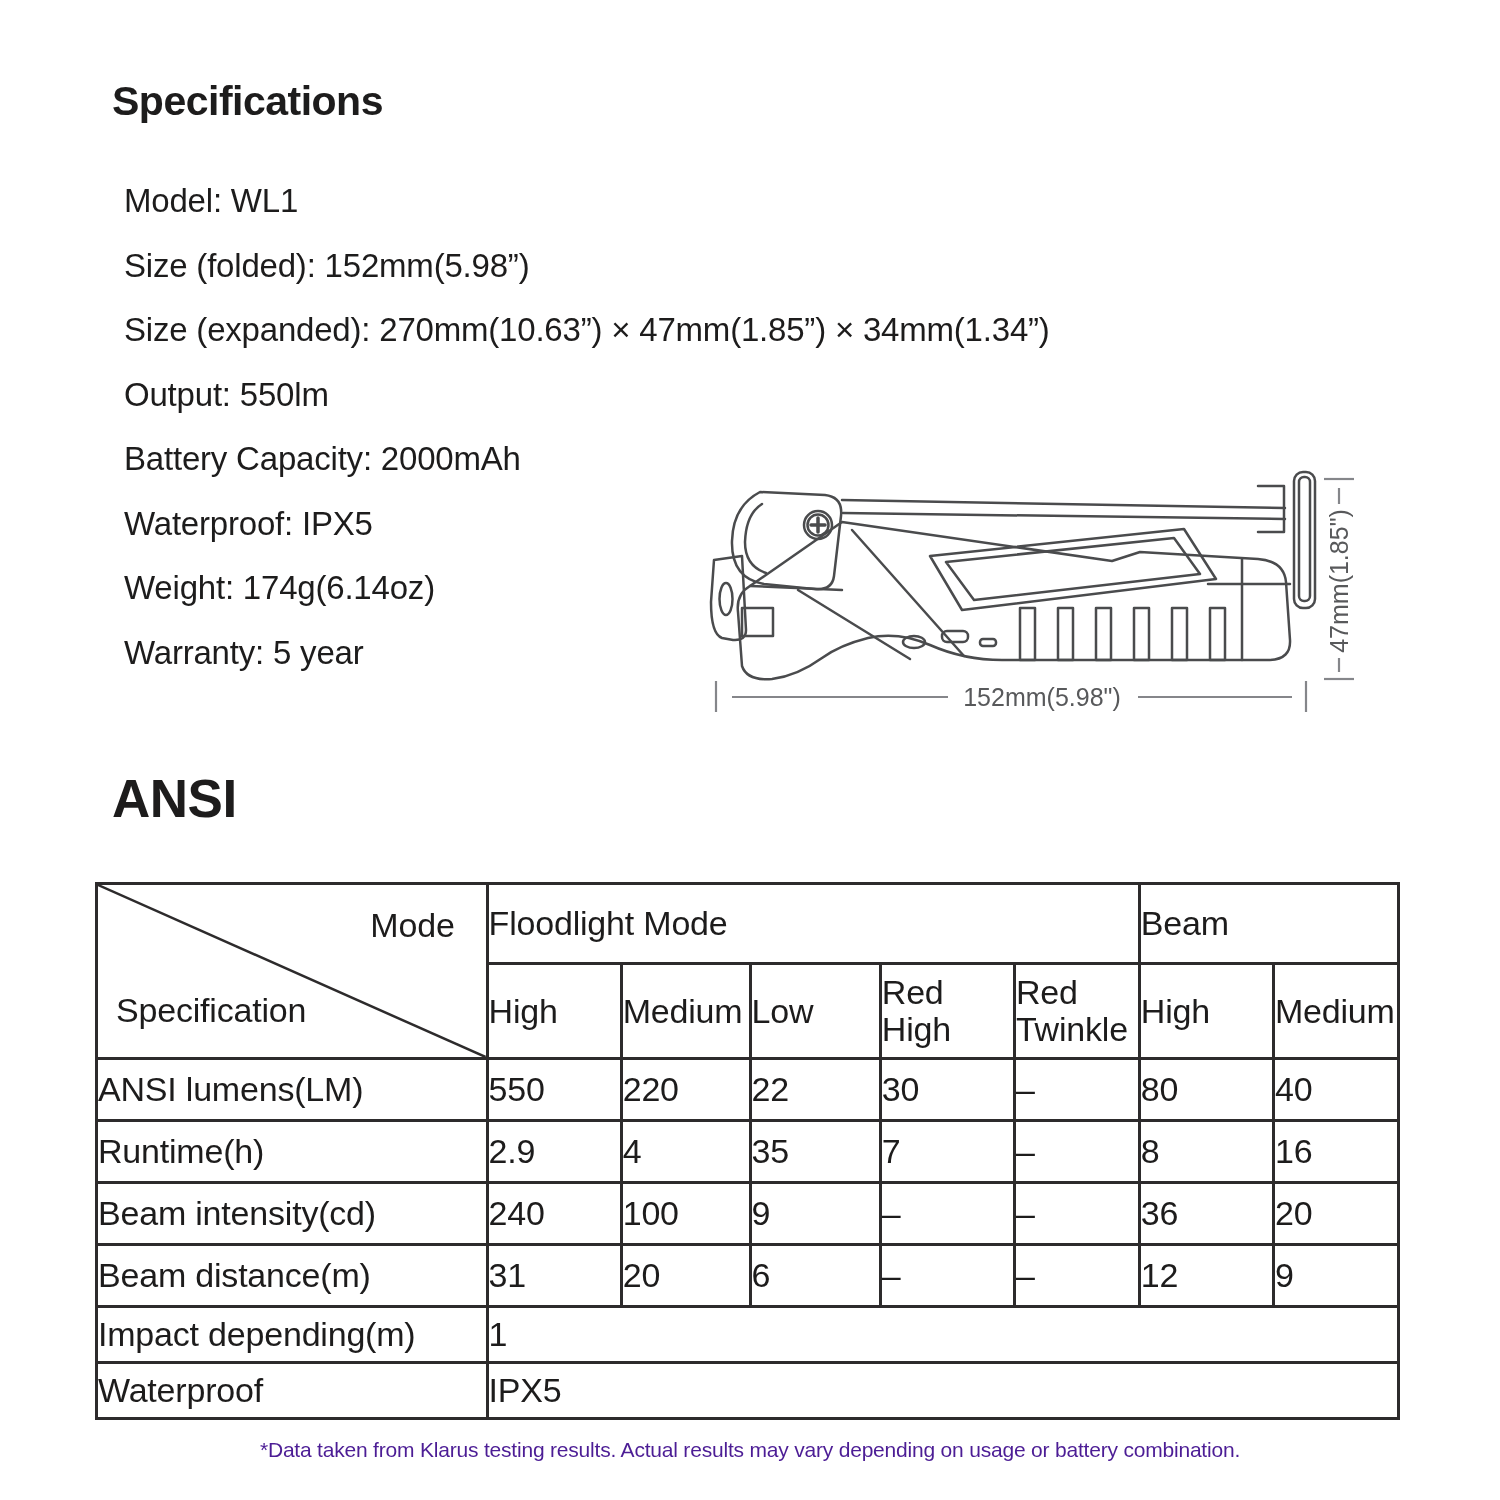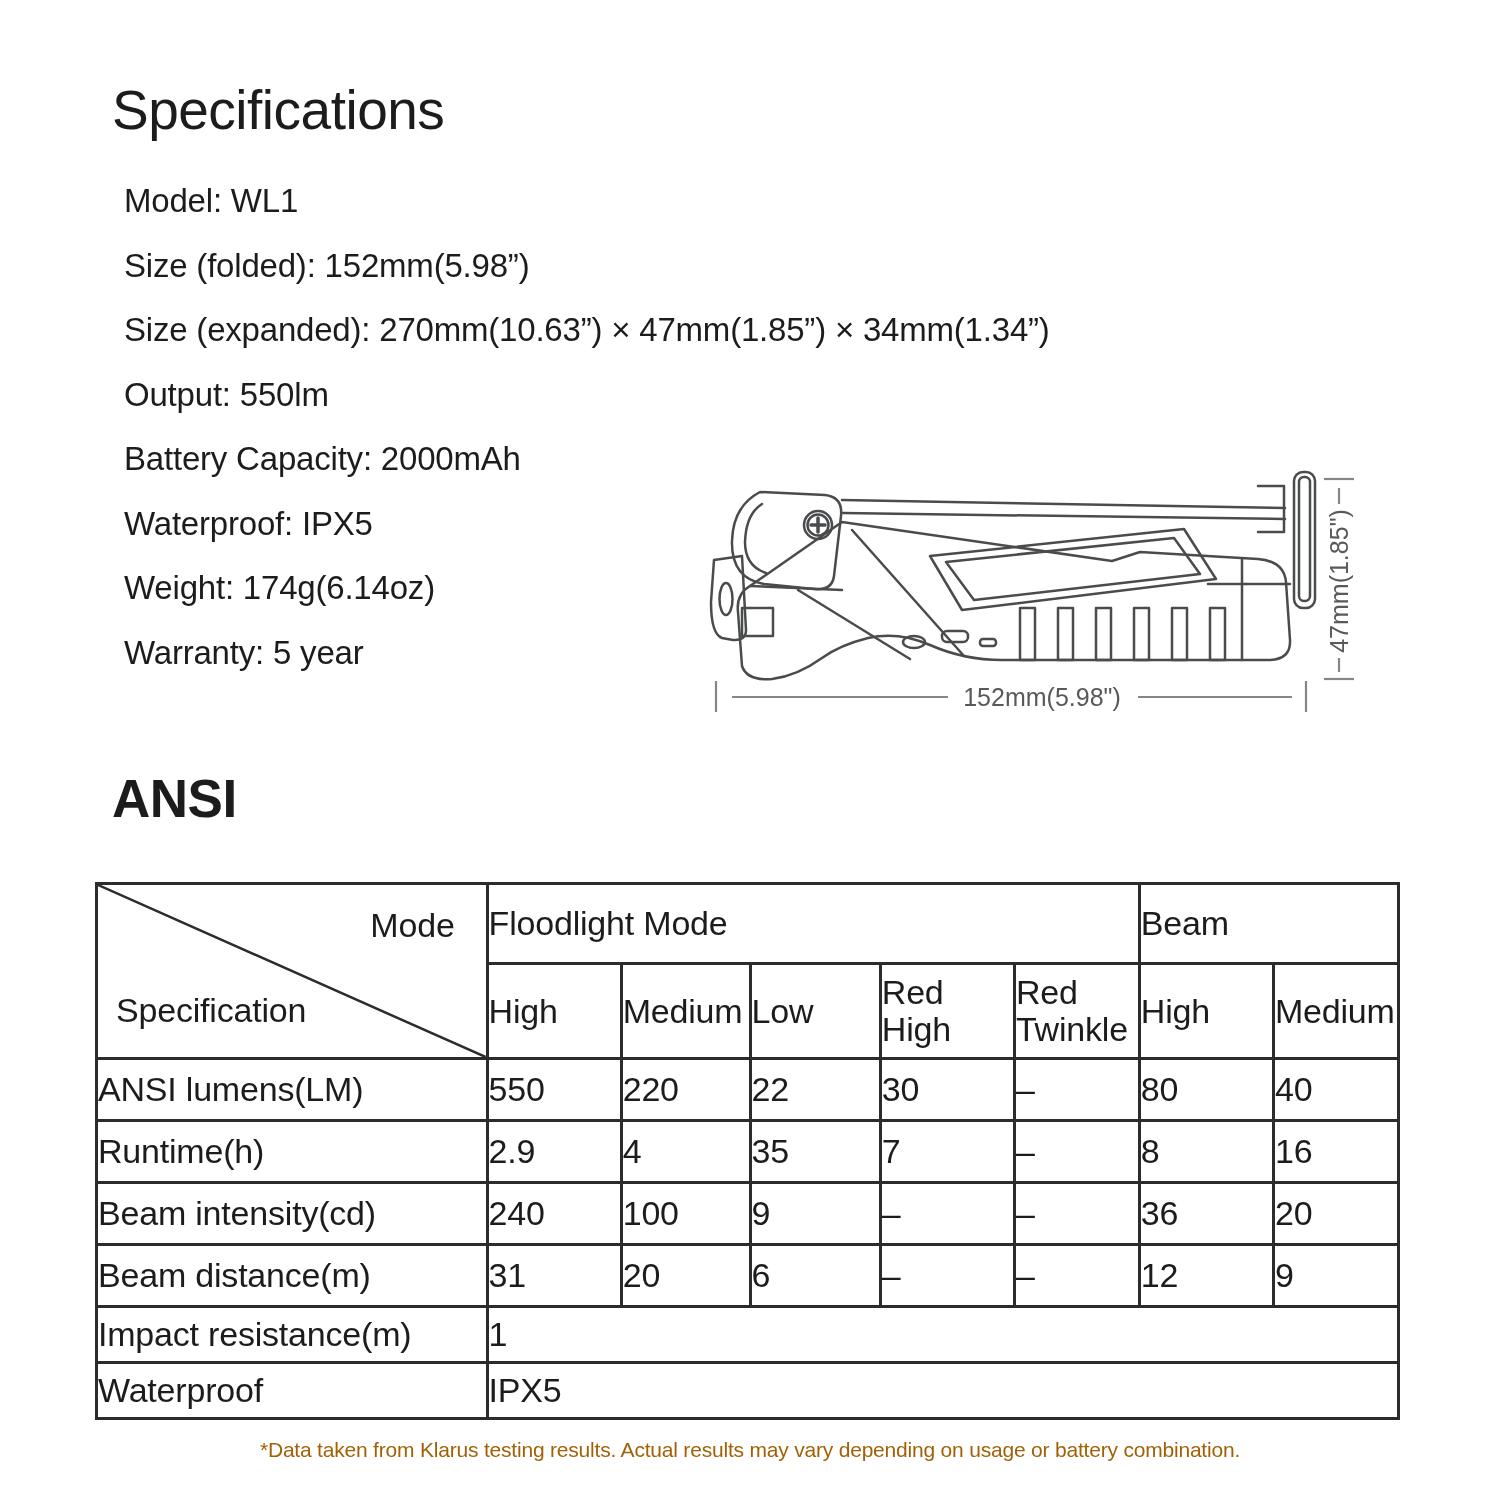--- a/index.html
+++ b/index.html
@@ -3,21 +3,21 @@
 <meta charset="utf-8">
 <style>
   html,body { margin:0; padding:0; background:#ffffff; }
   .page {
     position:relative; width:1500px; height:1500px; background:#ffffff;
     font-family:"Liberation Sans","DejaVu Sans",sans-serif; color:#1d1c1c;
     overflow:hidden;
   }
   .title-main {
     position:absolute; left:112px; top:78px; margin:0;
-    font-size:55px; font-weight:normal; letter-spacing:-0.5px;
+    font-size:41px; font-weight:bold; letter-spacing:-0.5px;
   }
   .spec-list {
     position:absolute; left:112px; top:169px; margin:0; padding:0;
     list-style:none; font-size:33px; letter-spacing:-0.2px;
   }
   .spec-list li { height:64.5px; display:flex; align-items:center;margin-left:12px; }
   .diagram { position:absolute; left:702px; top:462px; width:700px; height:262px; }
   .title-ansi {
     position:absolute; left:112px; top:768px; margin:0;
     font-size:53px; font-weight:bold; letter-spacing:-0.5px;
@@ -38,21 +38,21 @@
   th.grp-flood { border-bottom:10px double #2d2b2c; }
   th.sub { line-height:1.08; }
   th.sub-small { font-size:29px; }
   td.corner-cell { position:relative; }
   .corner-svg { position:absolute; left:0; top:0; width:100%; height:100%; display:block; }
   .corner-mode { position:absolute; top:21px; right:31px; font-size:34px; }
   .corner-spec { position:absolute; bottom:27px; left:18px; font-size:34px; }
   th.row-label { text-align:left; padding-left:15px; font-size:34px; }
   .footnote {
     position:absolute; left:0; top:1438px; width:1500px;
-    text-align:center; font-size:21px; color:#a16207; letter-spacing:-0.2px;
+    text-align:center; font-size:21px; color:#4c1d95; letter-spacing:-0.2px;
   }
 </style>
 </head>
 <body>
 
 <div class="page">
 
   <h1 class="title-main">Specifications</h1>
 
   <ul class="spec-list">
@@ -210,21 +210,21 @@
         <th class="row-label">Beam distance(m)</th>
         <td>31</td>
         <td>20</td>
         <td>6</td>
         <td>–</td>
         <td>–</td>
         <td>12</td>
         <td>9</td>
       </tr>
       <tr class="srow">
-        <th class="row-label">Impact resistance(m)</th>
+        <th class="row-label">Impact depending(m)</th>
         <td colspan="7">1</td>
       </tr>
       <tr class="srow">
         <th class="row-label">Waterproof</th>
         <td colspan="7">IPX5</td>
       </tr>
     </tbody>
   </table>
 
   <div class="footnote">*Data taken from Klarus testing results.  Actual results may vary depending on usage or battery combination.</div>

